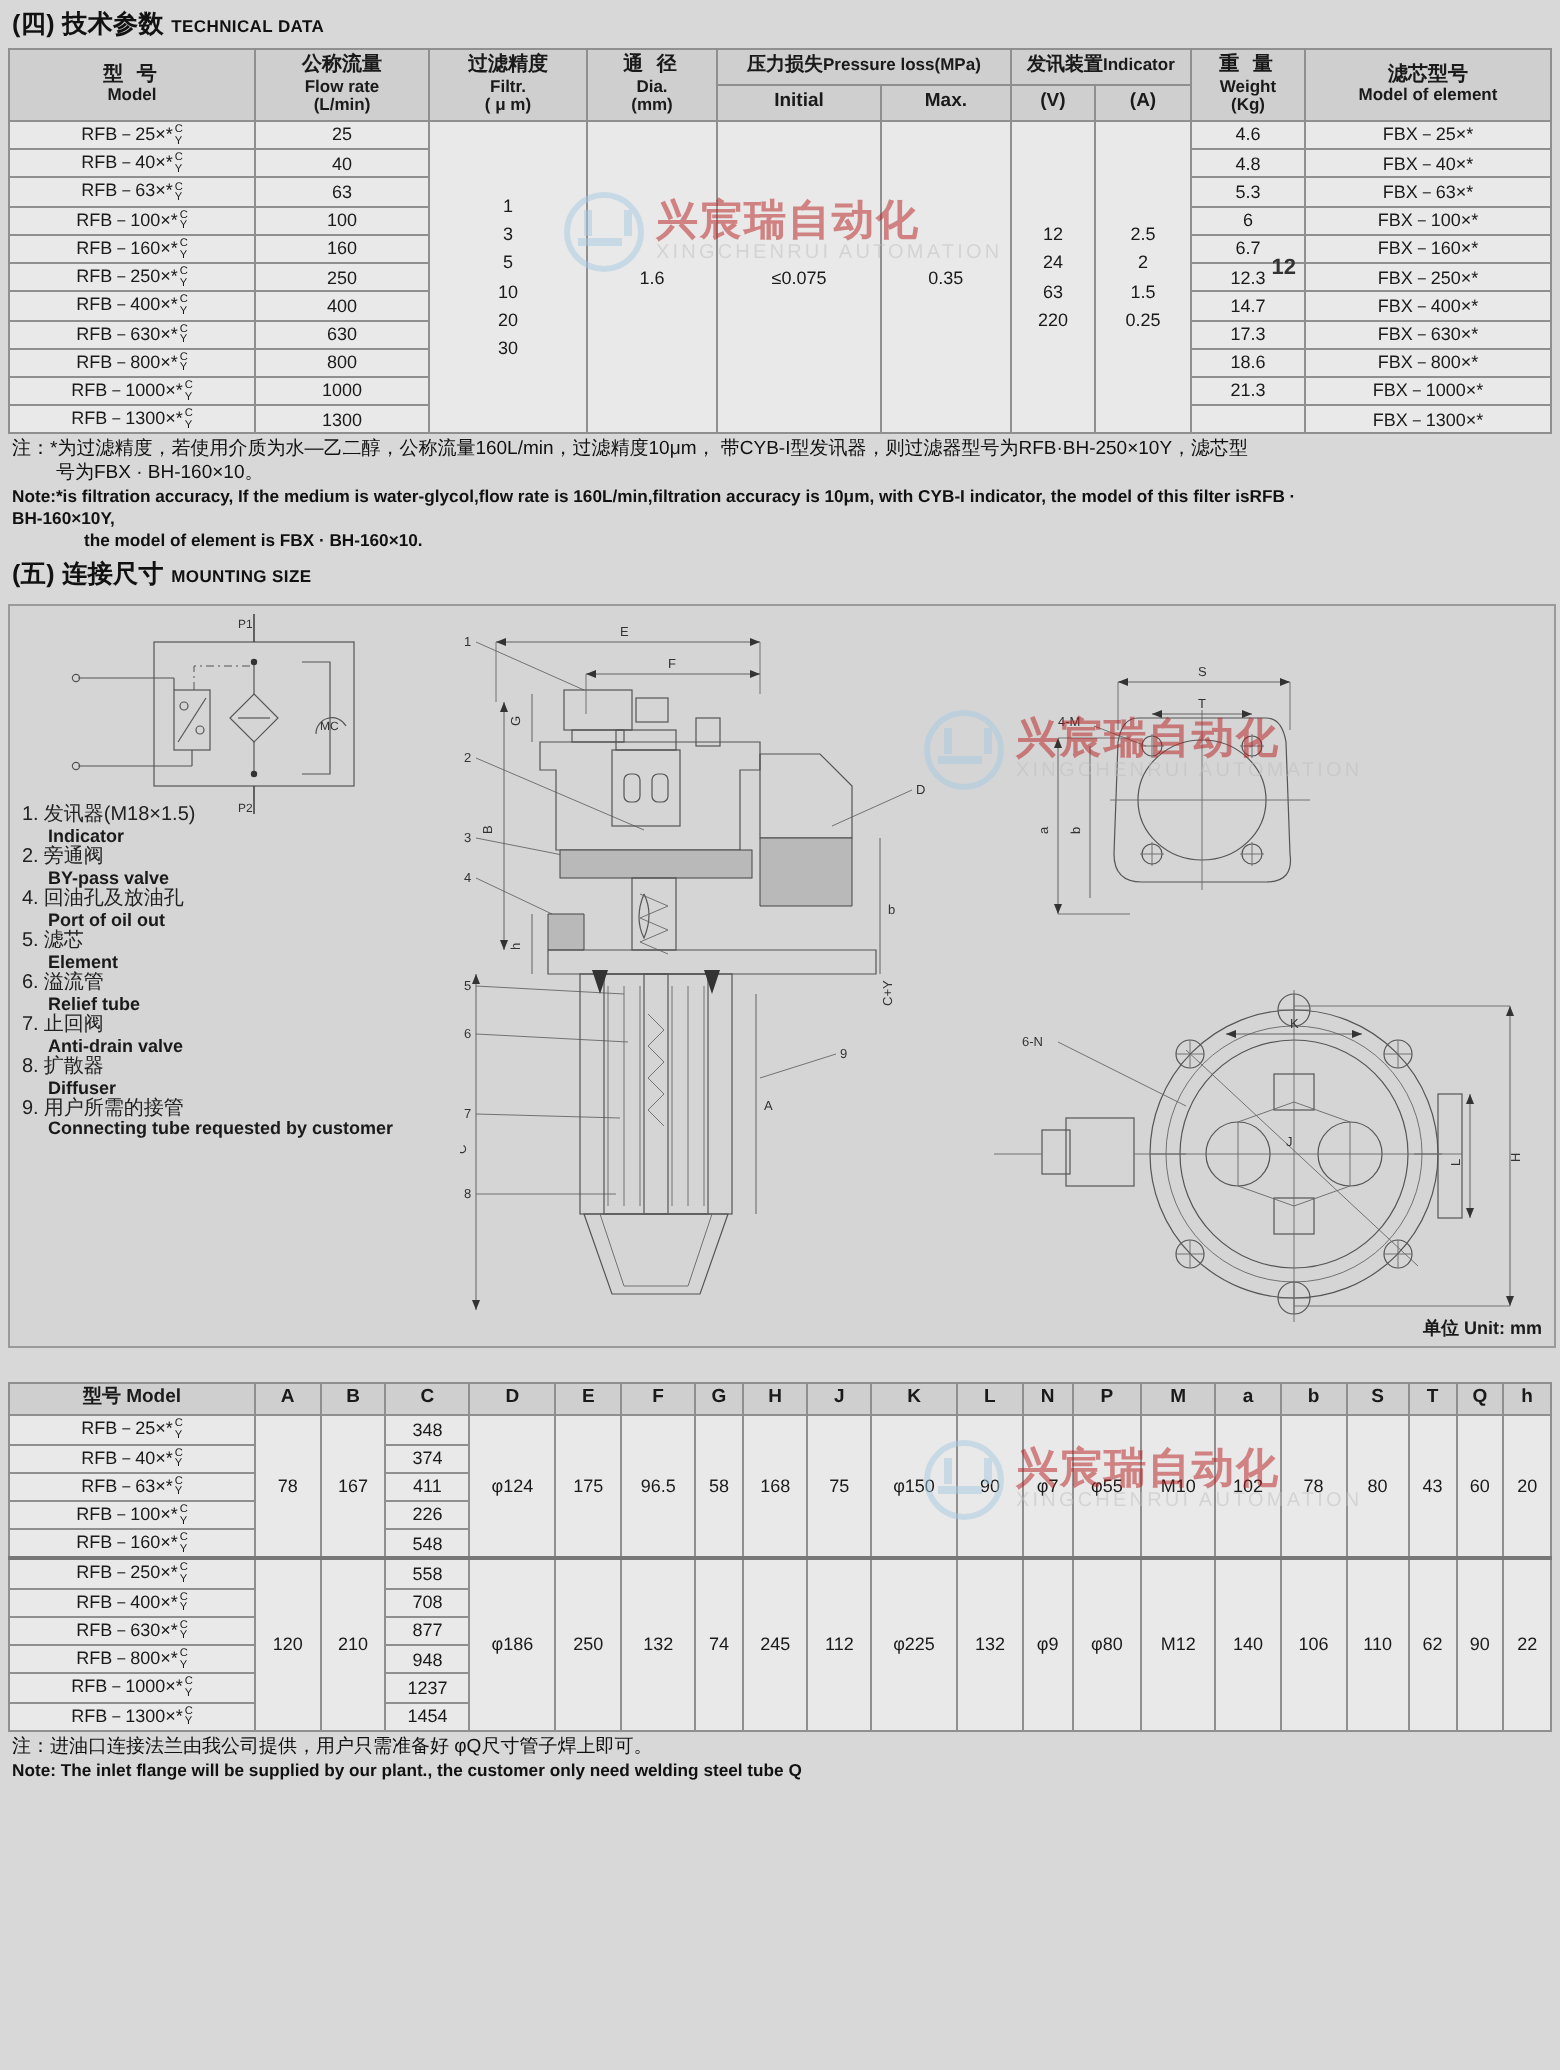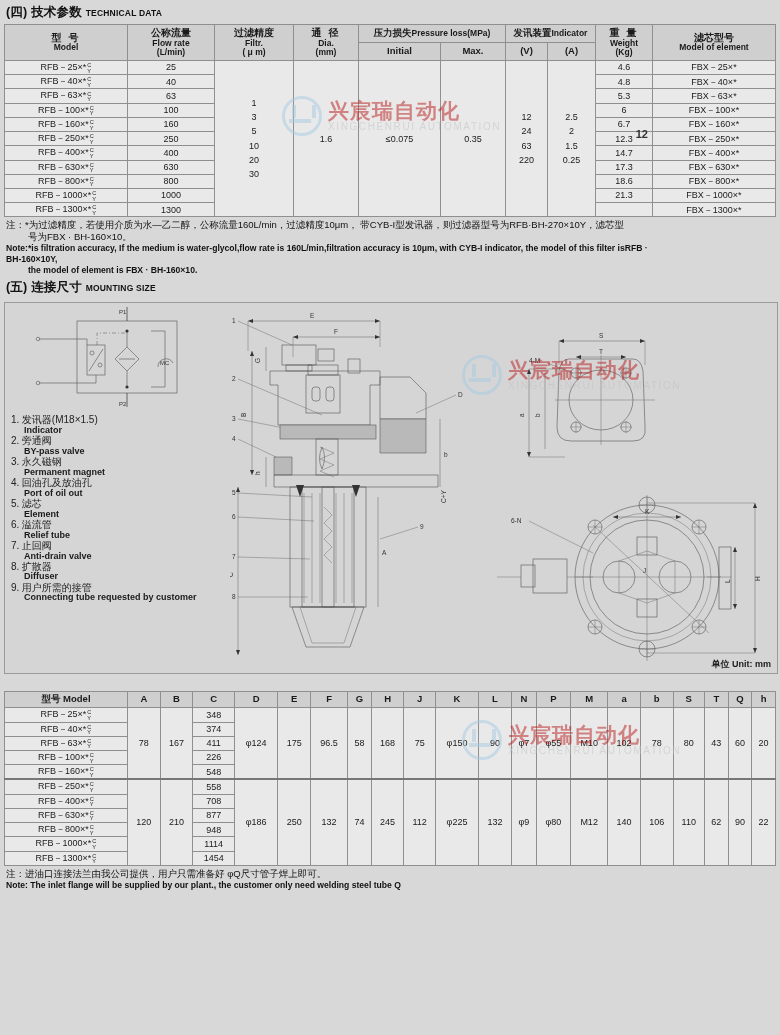--- a/index.html
+++ b/index.html
@@ -58,21 +58,21 @@
   .note{margin:2px 6px 0 6px;font-size:9px;line-height:1.25;color:#111;}
   .note-cn{font-size:9.5px;}
   .note-en{font-size:8.6px;font-weight:bold;}
 
   
   .draw-wrap{
     position:relative;width:772px;height:370px;margin:3px 4px 0 4px;
     border:1px solid #9a9a9a;background:#d5d5d5;overflow:hidden;
   }
   .legend{
-    position:absolute;left:6px;top:112px;width:240px;
+    position:absolute;left:6px;top:100px;width:240px;
     font-size:9px;line-height:1.05;
   }
   .legend .item{margin-bottom:1px;}
   .legend .zh{font-size:10px;color:#222;}
   .legend .en2{font-size:9px;font-weight:bold;display:block;margin-left:13px;}
 
   .unitmm{
     position:absolute;right:6px;bottom:2px;font-size:9px;font-weight:bold;
   }
 
@@ -267,24 +267,24 @@
         <tr>
           <td class="model">RFB－1300×*<span class="cy"><i>C</i><i>Y</i></span></td>
           <td>1300</td>
           <td></td>
           <td>FBX－1300×*</td>
         </tr>
       </tbody>
   </table>
 
   <div class="note">
-    <div class="note-cn">注：*为过滤精度，若使用介质为水—乙二醇，公称流量160L/min，过滤精度10μm， 带CYB-I型发讯器，则过滤器型号为RFB·BH-270×10Y，滤芯型</div>
+    <div class="note-cn">注：*为过滤精度，若使用介质为水—乙二醇，公称流量160L/min，过滤精度10μm， 带CYB-I型发讯器，则过滤器型号为RFB·BH-250×10Y，滤芯型</div>
     <div class="note-cn" style="margin-left:22px">号为FBX · BH-160×10。</div>
     <div class="note-en">Note:*is filtration accuracy, If the medium is water-glycol,flow rate is 160L/min,filtration accuracy is 10μm, with CYB-I indicator, the model of this filter isRFB · BH-160×10Y,</div>
-    <div class="note-en" style="margin-left:22px">the model of element is FBX · BH-160×10.</div>
+    <div class="note-en" style="margin-left:36px">the model of element is FBX · BH-160×10.</div>
   </div>
 
   <div class="sect-head">
     <span>(五)</span>
     <span>连接尺寸</span>
     <span class="en" style="display:inline">MOUNTING SIZE</span>
   </div>
 
   <div class="draw-wrap">
 
@@ -314,21 +314,20 @@
       <path d="M132,24 L146,24 L146,44" class="ln"></path>
       <path d="M132,80 L146,80 L146,62" class="ln"></path>
       <path d="M139,60 a8,8 0 0 1 15,-4" class="ln"></path>
       <line x1="146" y1="44" x2="146" y2="62" class="ln"></line>
       <text class="dl" x="141" y="58">MC</text>
     </svg>
 
     <div class="legend" id="legend-list">
         <div class="item"><span class="zh">1.</span> <span class="zh">发讯器(M18×1.5)</span><span class="en2">Indicator</span></div>
         <div class="item"><span class="zh">2.</span> <span class="zh">旁通阀</span><span class="en2">BY-pass valve</span></div>
-        <div class="item"><span class="zh">3.</span> <span class="zh">永久磁钢</span><span class="en2">Permanent magnet</span></div>
         <div class="item"><span class="zh">4.</span> <span class="zh">回油孔及放油孔</span><span class="en2">Port of oil out</span></div>
         <div class="item"><span class="zh">5.</span> <span class="zh">滤芯</span><span class="en2">Element</span></div>
         <div class="item"><span class="zh">6.</span> <span class="zh">溢流管</span><span class="en2">Relief tube</span></div>
         <div class="item"><span class="zh">7.</span> <span class="zh">止回阀</span><span class="en2">Anti-drain valve</span></div>
         <div class="item"><span class="zh">8.</span> <span class="zh">扩散器</span><span class="en2">Diffuser</span></div>
         <div class="item"><span class="zh">9.</span> <span class="zh">用户所需的接管</span><span class="en2">Connecting tube requested by customer</span></div>
       </div>
 
     <svg width="275" height="360" style="position:absolute;left:225px;top:4px;">
 
@@ -645,21 +644,21 @@
         <tr>
           <td class="model" style="text-align:center">RFB－630×*<span class="cy"><i>C</i><i>Y</i></span></td>
           <td>877</td>
         </tr>
         <tr>
           <td class="model" style="text-align:center">RFB－800×*<span class="cy"><i>C</i><i>Y</i></span></td>
           <td>948</td>
         </tr>
         <tr>
           <td class="model" style="text-align:center">RFB－1000×*<span class="cy"><i>C</i><i>Y</i></span></td>
-          <td>1114</td>
+          <td>1237</td>
         </tr>
         <tr>
           <td class="model" style="text-align:center">RFB－1300×*<span class="cy"><i>C</i><i>Y</i></span></td>
           <td>1454</td>
         </tr>
       </tbody>
   </table>
 
   <div class="note">
     <div class="note-cn">注：进油口连接法兰由我公司提供，用户只需准备好 φQ尺寸管子焊上即可。</div>

